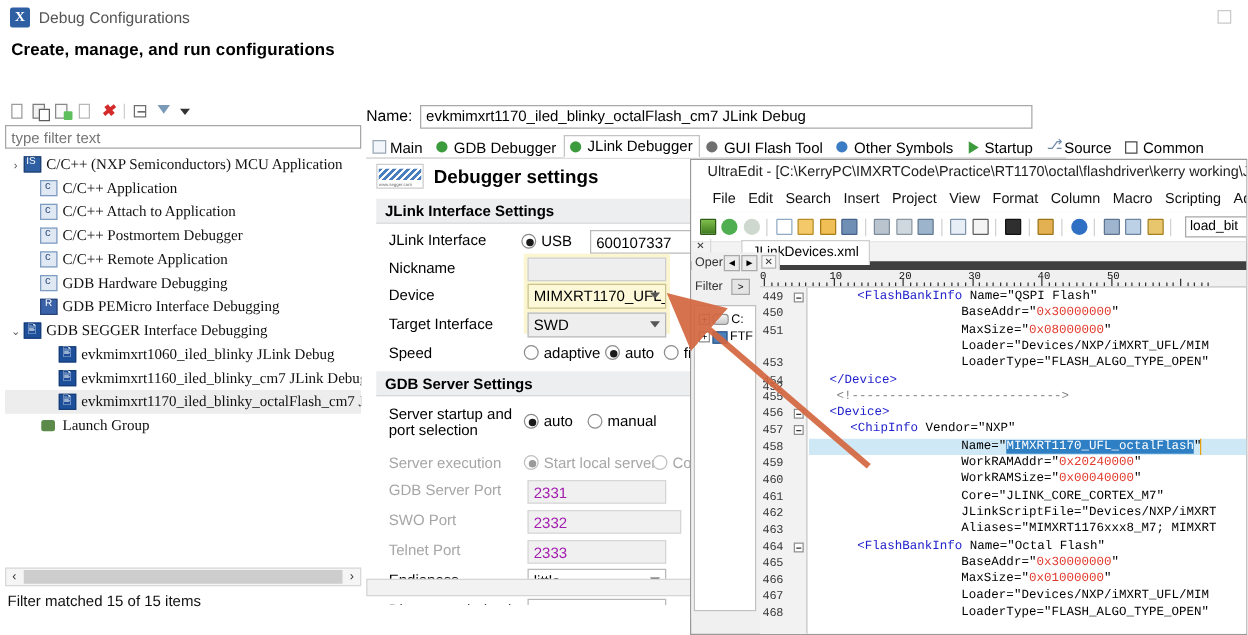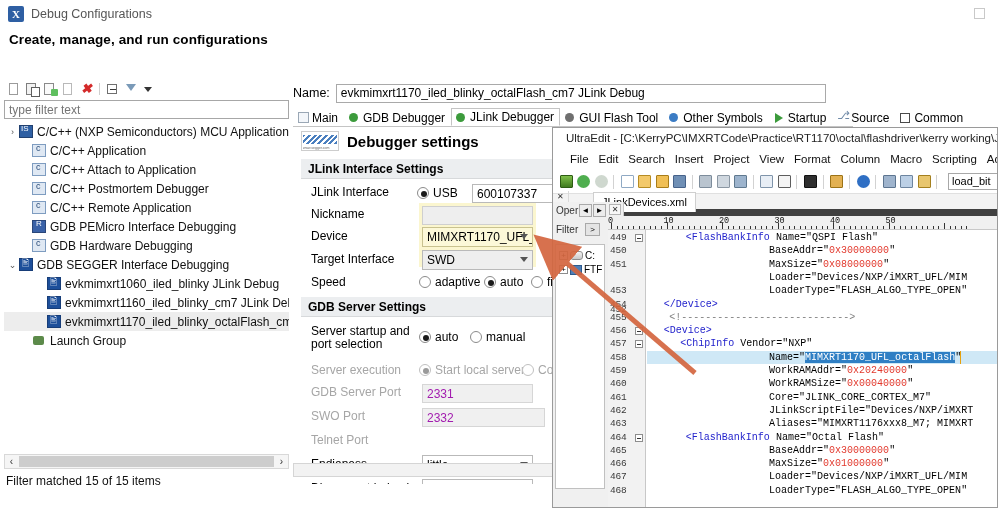--- a/index.html
+++ b/index.html
@@ -130,21 +130,21 @@
   .ticon.mcu:after{ content:"IS"; position:absolute; left:1px; top:-2px; font-size:8px; color:#fff; }
   .ticon.pemicro { background:#3a62a8; border:1px solid #2a4679; }
   .ticon.pemicro:after{ content:"R"; position:absolute; left:3px; top:-2px; font-size:8px; color:#fff; }
   .ticon.segger { background:#1d4f9a; border:1px solid #173d78; }
   .ticon.segger:after{ content:"\1F5B9"; position:absolute; left:2px; top:-3px; font-size:9px; color:#fff; }
   .ticon.launch { background:transparent; }
   .ticon.launch:after{
     content:""; position:absolute; left:1px; top:2px; width:11px; height:9px;
     background:#5c8a4a; border-radius:2px;
   }
-  .tlabel { color:#111; }
+  .tlabel { color:#111;font-family:Liberation Serif, serif; }
 
   #hscroll {
     position:absolute; left:0; top:374px; width:285px; height:15px;
     background:#f5f5f5; border:1px solid #d8d8d8;
   }
   #hscroll .arr {
     position:absolute; top:0; width:13px; height:13px; text-align:center;
     font-size:10px; line-height:13px; color:#333;
   }
   #hscroll .arr.l{left:0;} #hscroll .arr.r{right:0;}
@@ -491,27 +491,27 @@
           <span class="ticon blue"></span>
           <span class="tlabel">C/C++ Postmortem Debugger</span>
         </div>
         <div class="trow" style="padding-left: 15px;">
           <span class="twist"></span>
           <span class="ticon blue"></span>
           <span class="tlabel">C/C++ Remote Application</span>
         </div>
         <div class="trow" style="padding-left: 15px;">
           <span class="twist"></span>
+          <span class="ticon blue"></span>
+          <span class="tlabel">GDB Hardware Debugging</span>
+        </div>
+        <div class="trow" style="padding-left: 15px;">
+          <span class="twist"></span>
           <span class="ticon pemicro"></span>
           <span class="tlabel">GDB PEMicro Interface Debugging</span>
-        </div>
-        <div class="trow" style="padding-left: 15px;">
-          <span class="twist"></span>
-          <span class="ticon blue"></span>
-          <span class="tlabel">GDB Hardware Debugging</span>
         </div>
         <div class="trow" style="padding-left: 2px;">
           <span class="twist">⌄</span>
           <span class="ticon segger"></span>
           <span class="tlabel">GDB SEGGER Interface Debugging</span>
         </div>
         <div class="trow" style="padding-left: 30px;">
           <span class="twist"></span>
           <span class="ticon segger"></span>
           <span class="tlabel">evkmimxrt1060_iled_blinky JLink Debug</span>
@@ -672,20 +672,21 @@
         <input class="fin dis" style="left: 129px; top: 1px; width: 111px;" type="text" value="2331">
       </div>
 
       <div class="frow" style="top:280px;">
         <span class="fl dim">SWO Port</span>
         <input class="fin dis" style="left: 129px; top: 1px; width: 123px;" type="text" value="2332">
       </div>
 
       <div class="frow" style="top:304px;">
         <span class="fl dim">Telnet Port</span>
+        <input class="fin dis" style="left: 129px; top: 1px; width: 111px;" type="text" value="2333">
       </div>
 
       <div class="frow" style="top:328px;">
         <span class="fl">Endianess</span>
         <div class="combo" style="left:129px; top:0px; width:111px; background:#fff;">
           <span class="cv">little</span>
           <span class="ch"></span>
         </div>
       </div>
 

